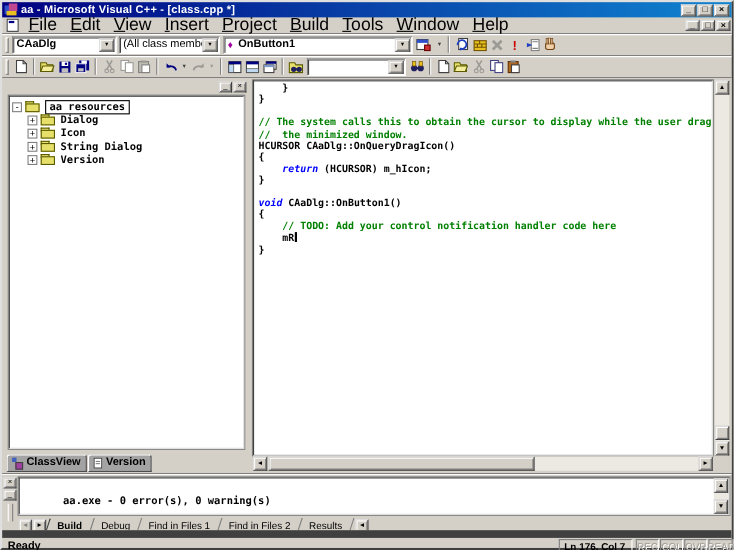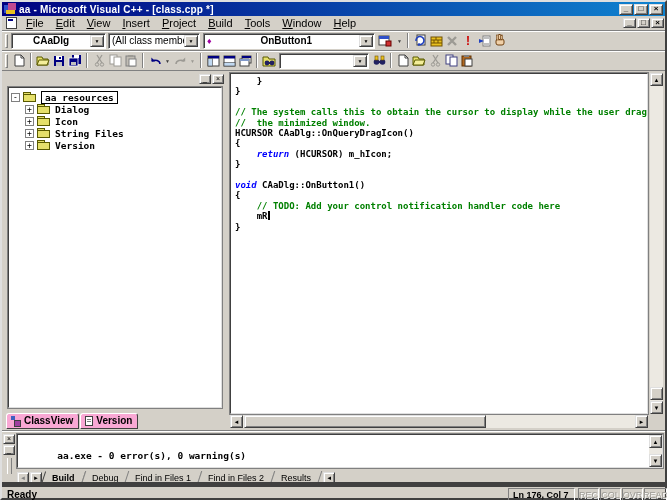--- a/index.html
+++ b/index.html
@@ -21,34 +21,34 @@
     letter-spacing:.2px; }
   .winbtns { margin-left:auto; display:flex; gap:1px; }
   .winbtn { width:14px; height:11px; font-size:8px; line-height:9px; text-align:center;
     color:#000; font-weight:bold; display:flex; align-items:center; justify-content:center; }
   .winbtn span { transform:translateY(-1px); }
 
   
   #menubar { position:absolute; left:0; top:14px; right:0; height:15px;
     display:flex; align-items:center; padding:0 1px; background:#d4d0c8;
     border-bottom:1px solid #808080; box-shadow:0 1px 0 #fff; }
-  .menu-item { font-size:11px; padding:1px 6px; color:#000; white-space:nowrap; }
+  .menu-item { font-size:16px; padding:1px 6px; color:#000; white-space:nowrap; }
   .mdi-doc-icon { width:11px; height:12px; margin:0 3px; background:#fff; border:1px solid #404040;
     position:relative; }
   .mdi-doc-icon:before { content:""; position:absolute; left:1px; top:1px; width:5px; height:2px; background:#000080; }
 
   
   .toolbar { position:absolute; left:0; right:0; display:flex; align-items:center;
     padding:0 2px; background:#d4d0c8; border-bottom:1px solid #808080; box-shadow:inset 0 1px 0 #fff; }
   #toolbar1 { top:29px; height:20px; }
   #toolbar2 { top:49px; height:20px; }
   .vgrip { width:3px; height:14px; border:1px solid; border-color:#fff #808080 #808080 #fff; margin:0 3px 0 1px; }
   .combo { height:16px; background:#fff; border:1px solid; border-color:#808080 #fff #fff #808080;
     box-shadow:inset 1px 1px 0 #404040; display:flex; align-items:center; font-size:10px; }
-  .combo .cval { flex:1; padding:0 3px; white-space:nowrap; overflow:hidden;text-align:center; }
+  .combo .cval { flex:1; padding:0 3px; white-space:nowrap; overflow:hidden; }
   .combo .carw { width:14px; height:12px; margin-right:1px; font-size:5px; display:flex; align-items:center; justify-content:center; }
   .tbtn { width:20px; height:17px; display:flex; align-items:center; justify-content:center; }
   .tbtn.narrow { width:16px; }
   .drop { width:9px; height:17px; font-size:5px; display:flex; align-items:center; justify-content:center; color:#404040; }
   .glyph-red { color:#cc0000; font-weight:bold; font-size:12px; }
   .diamond { color:#a000a0; font-size:9px; margin:0 2px 0 3px; }
 
   
   #main { position:absolute; left:0; top:69px; right:0; height:359px; background:#d4d0c8; }
 
@@ -69,21 +69,21 @@
   .folder { width:14px; height:10px; margin-right:4px; position:relative; flex:0 0 auto; }
   .folder:before { content:""; position:absolute; left:0; top:0; width:6px; height:3px;
     background:#e6e06a; border:1px solid #5a5a00; border-bottom:none; }
   .folder:after { content:""; position:absolute; left:0; top:2px; right:1px; bottom:0;
     background:#e6e06a; border:1px solid #5a5a00; }
   .root-label { border:1px solid #000; background:#fff; padding:0 3px; }
 
   
   #ws-tabs { position:absolute; left:2px; bottom:1px; height:19px; display:flex; align-items:flex-end; }
   .ws-tab { display:flex; align-items:center; gap:3px; font-size:10px; font-weight:bold; padding:1px 5px 2px 4px;
-    height:16px; background:#f9a8d4; border:1px solid; border-color:#fff #404040 #404040 #fff;
+    height:16px; background:#a3a3a3; border:1px solid; border-color:#fff #404040 #404040 #fff;
     border-radius:3px 3px 0 0; margin-right:1px; white-space:nowrap; }
   .ws-tab.active { height:18px; border-bottom:1px solid #d4d0c8; }
   .ti { width:10px; height:10px; position:relative; flex:0 0 auto; }
   .ti-class:before { content:""; position:absolute; left:0; top:0; width:4px; height:4px; background:#4060c0; }
   .ti-class:after { content:""; position:absolute; left:3px; top:4px; width:5px; height:5px; background:#a040a0; border:1px solid #404040; }
   .ti-res { background:#40a040; border:1px solid #205020; }
   .ti-res:before { content:""; position:absolute; left:4px; top:0; bottom:0; width:1px; background:#c0e0c0; }
   .ti-res:after { content:""; position:absolute; top:4px; left:0; right:0; height:1px; background:#c0e0c0; }
   .ti-file { background:#fff; border:1px solid #404040; width:8px; }
   .ti-file:before { content:""; position:absolute; left:1px; top:2px; width:4px; height:1px; background:#808080; box-shadow:0 2px 0 #808080; }
@@ -125,21 +125,21 @@
   .tab-scroll { width:12px; height:12px; font-size:6px; display:flex; align-items:center; justify-content:center; margin-right:1px; color:#000; }
   .tab-scroll.dim { color:#808080; }
   .out-tab { font-size:9px; padding:1px 8px; height:14px; display:flex; align-items:center;
     border:1px solid #808080; border-top:none; background:#d4d0c8; margin-right:-1px;
     transform:skewX(-18deg); }
   .out-tab > span { transform:skewX(18deg); white-space:nowrap; }
   .out-tab.active { font-weight:bold; background:#d4d0c8; border-color:#404040; border-top:1px solid #d4d0c8; }
 
   
   #statusbar { position:absolute; left:0; bottom:0; right:0; height:16px; background:#d4d0c8;
-    border-top:5px solid #404040; font-size:10px; }
+    border-top:7px solid #404040; font-size:10px; }
   #status-msg { position:absolute; left:5px; top:2px; font-weight:bold; color:#000; }
   .spanel { position:absolute; top:1px; height:13px; border:1px solid; border-color:#808080 #fff #fff #808080;
     font-size:9px; display:flex; align-items:center; justify-content:center; color:#000; }
   .spanel.dim { color:#9c9a94; text-shadow:1px 1px 0 #fff; }
   #sp-pos { left:506px; width:67px; font-weight:bold; justify-content:flex-start; padding-left:4px; }
   #sp-rec { left:576px; width:21px; } #sp-col { left:598px; width:21px; }
   #sp-ovr { left:620px; width:21px; } #sp-read { left:642px; width:23px; }
 
   svg { display:block; }
 </style>
@@ -432,21 +432,21 @@
           <span>Dialog</span>
         </div>
         <div class="tree-row child">
           <span class="expander">+</span>
           <span class="folder"></span>
           <span>Icon</span>
         </div>
         <div class="tree-row child">
           <span class="expander">+</span>
           <span class="folder"></span>
-          <span>String Files</span>
+          <span>String Dialog</span>
         </div>
         <div class="tree-row child">
           <span class="expander">+</span>
           <span class="folder"></span>
           <span>Version</span>
         </div>
       </div>
       <div id="ws-tabs">
         <span class="ws-tab">
           <span class="ti ti-class"></span>

